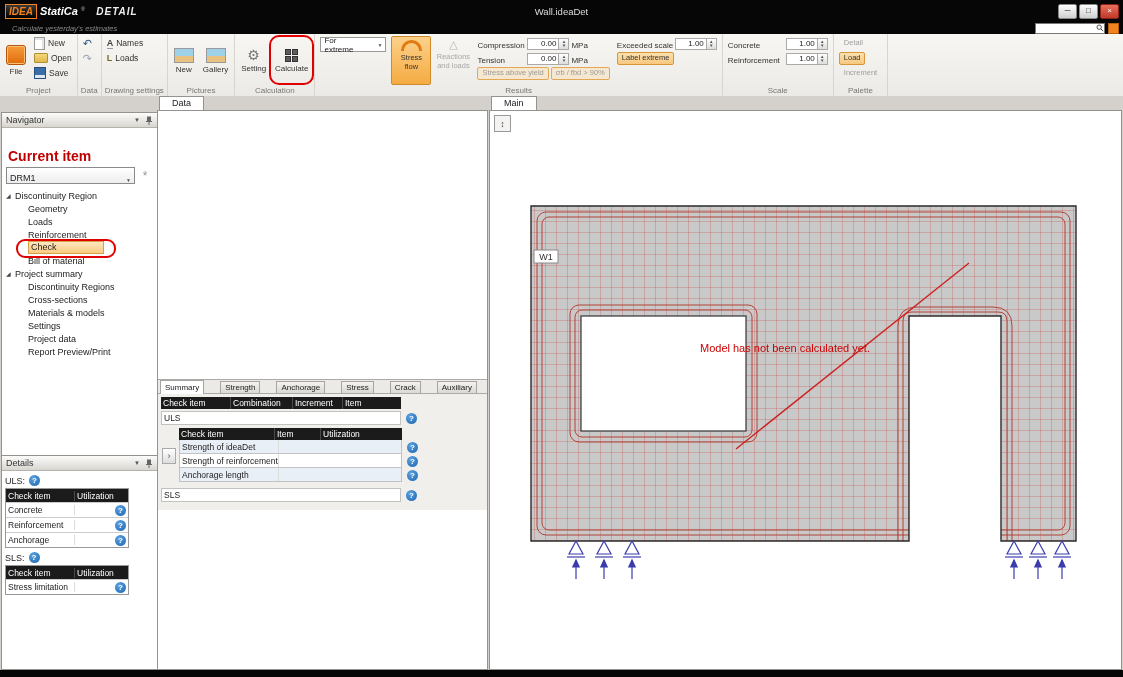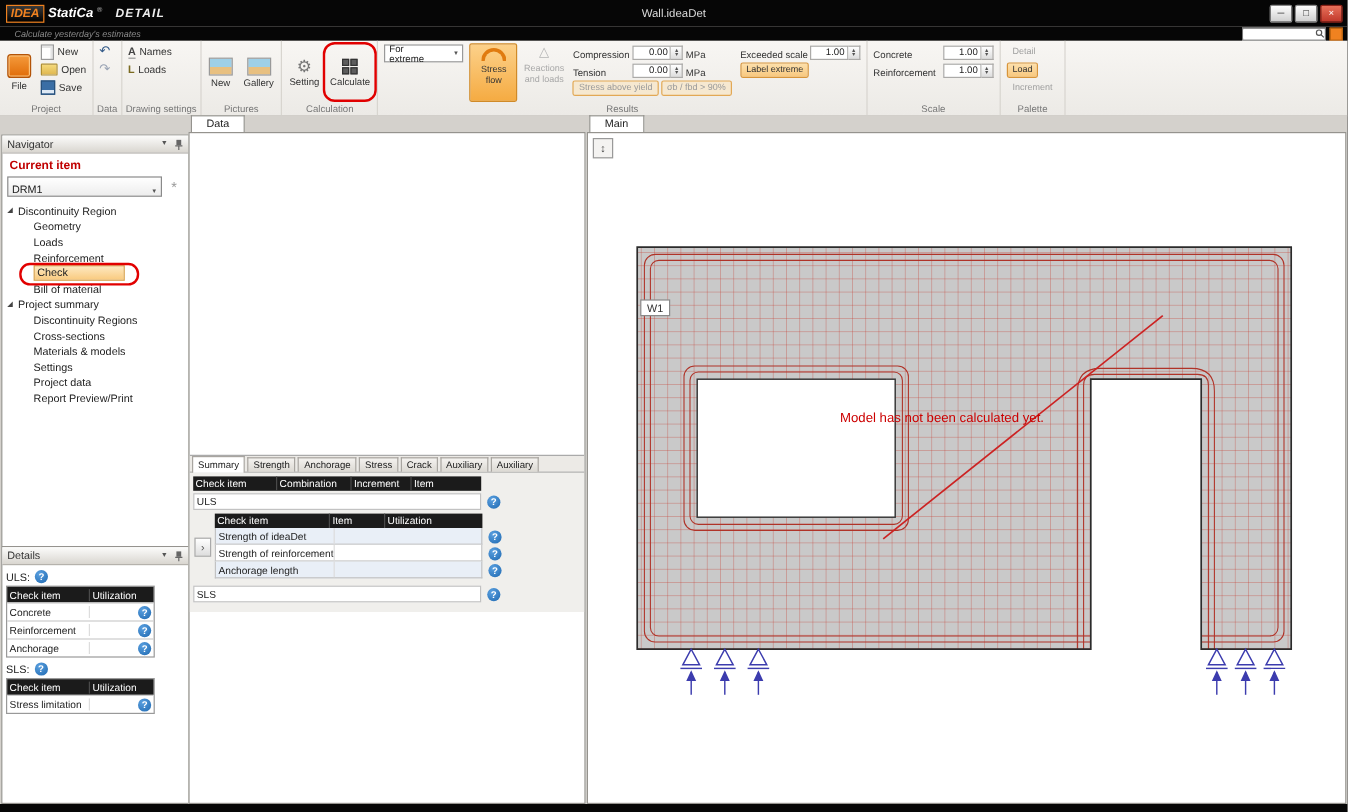--- a/index.html
+++ b/index.html
@@ -70,21 +70,21 @@
   .panel{position:absolute;background:#fff;border:1px solid #95938e}
   .panel-header{height:14px;background:linear-gradient(#fcfcfb,#d9d6d0);border-bottom:1px solid #b5b2ac;display:flex;align-items:center;padding:0 4px;font-size:9px;color:#333}
   .panel-hbtns{margin-left:auto;display:flex;gap:5px;align-items:center;color:#555}
   .hbtn{font-size:6px;line-height:6px}
   .tabstrip{position:absolute;height:14px;display:flex;align-items:flex-end;left:0;top:0}
   .tab{height:13px;line-height:13px;background:#fff;border:1px solid #95938e;border-bottom:none;padding:0 12px;font-size:9px;margin-left:2px}
   .panel-body{position:absolute;top:14px;left:0;right:0;bottom:0;background:#fff;border:1px solid #95938e;overflow:hidden}
 
   
   .nav-body{padding:2px 4px;position:relative}
-  .current-item{color:#c00000;font-weight:bold;font-size:10px;margin:3px 0 3px 2px}
+  .current-item{color:#c00000;font-weight:bold;font-size:14px;margin:18px 0 3px 2px}
   .combo-row{display:flex;gap:2px;align-items:center}
   .combo{display:flex;align-items:flex-end;height:15px;border:1px solid #8a8a8a;background:linear-gradient(#fff,#ededed);font-size:9px;padding:0 3px;flex:1}
   .star-btn{width:16px;height:15px;display:flex;align-items:center;justify-content:center;color:#999;font-size:12px}
   .tree{margin-top:5px}
   .tree-row{display:flex;align-items:center;height:13px;font-size:9px;color:#222;position:relative}
   .tree-exp{width:9px;font-size:6px;color:#444}
   .tree-child{padding-left:22px}
   .check-hl{display:inline-block;width:72px;background:linear-gradient(#fde8c0,#f9cb80);border:1px solid #d8a04a;height:11px;line-height:11px;padding-left:2px}
   .ring-check{left:10px;top:-2px;width:96px;height:15px;border-radius:9px}
 
@@ -93,21 +93,21 @@
   .qicon{width:11px;height:11px;min-width:11px;border-radius:50%;background:radial-gradient(circle at 35% 30%,#5aa0e0,#1e68b0);color:#fff;font-size:8px;font-weight:bold;display:flex;align-items:center;justify-content:center}
   .dtable{width:122px;border:1px solid #999;margin:1px 0 3px 3px;background:#fff}
   .dt-head{display:flex;background:#1b1b1b;color:#fff;font-size:8.5px;height:13px;align-items:center}
   .dt-head .c1{width:66px;padding-left:2px;border-right:1px solid #4a4a4a}
   .dt-head .c2{flex:1;padding-left:2px}
   .dt-row{display:flex;height:14px;align-items:center;border-top:1px solid #ccc;font-size:8.5px}
   .dt-row .c1{width:66px;padding-left:2px;border-right:1px solid #ddd}
   .dt-row .c2{flex:1;display:flex;justify-content:flex-end;padding-right:2px}
 
   .results-block{position:absolute;top:268px;left:0;right:0}
-  .rtabs{display:flex;align-items:flex-end;height:13px;background:#eceae6;border-top:1px solid #aaa;border-bottom:1px solid #aaa;padding-left:2px;gap:2px}
+  .rtabs{display:flex;align-items:flex-end;height:13px;background:#eceae6;border-top:1px solid #aaa;border-bottom:1px solid #aaa;padding-left:2px;gap:16px}
   .rtab{font-size:8px;height:11px;line-height:11px;padding:0 4px;border:1px solid #a8a5a0;border-bottom:none;background:linear-gradient(#f4f2ef,#dcd9d3);white-space:nowrap}
   .rtab.active{background:#fff;height:13px;margin-bottom:-1px;line-height:13px}
   .rtables{background:#f0efec;padding:3px 0 8px 3px}
   .row-line{display:flex;align-items:center;gap:5px;margin-top:2px}
   .t-head{display:flex;background:#1b1b1b;color:#fff;font-size:8.5px;height:12px;align-items:center;width:240px}
   .t-head>div{padding-left:2px;border-right:1px solid #4a4a4a;height:12px;line-height:12px;box-sizing:border-box}
   .t-row{display:flex;align-items:center;height:14px;background:#fff;border:1px solid #c2c2c2;font-size:8.5px;width:240px;box-sizing:border-box;padding-left:2px}
   .sub-wrap{margin-left:18px;position:relative;margin-top:3px}
   .sub-wrap .t-head{width:223px}
   .sub-wrap .t-row{width:223px}

